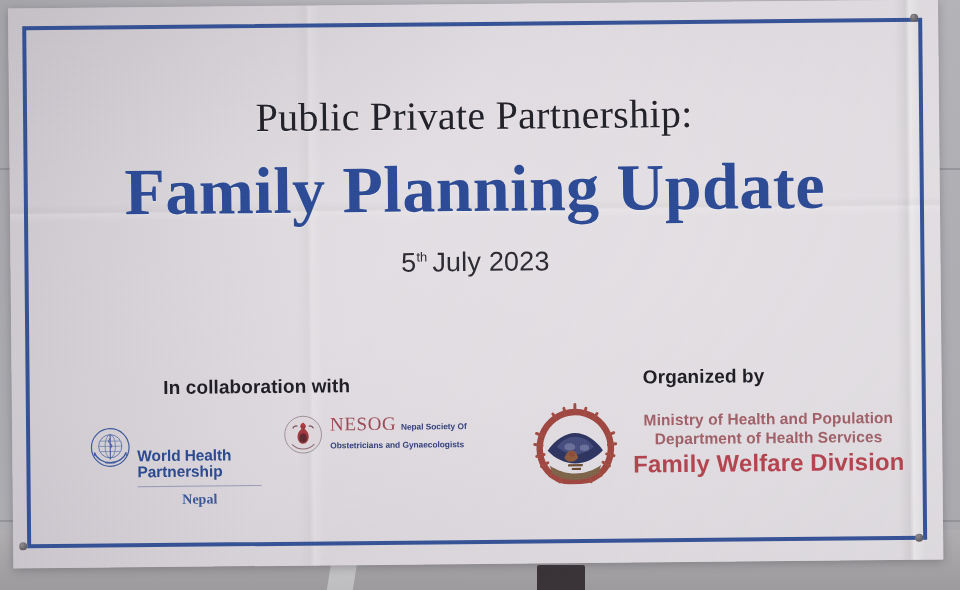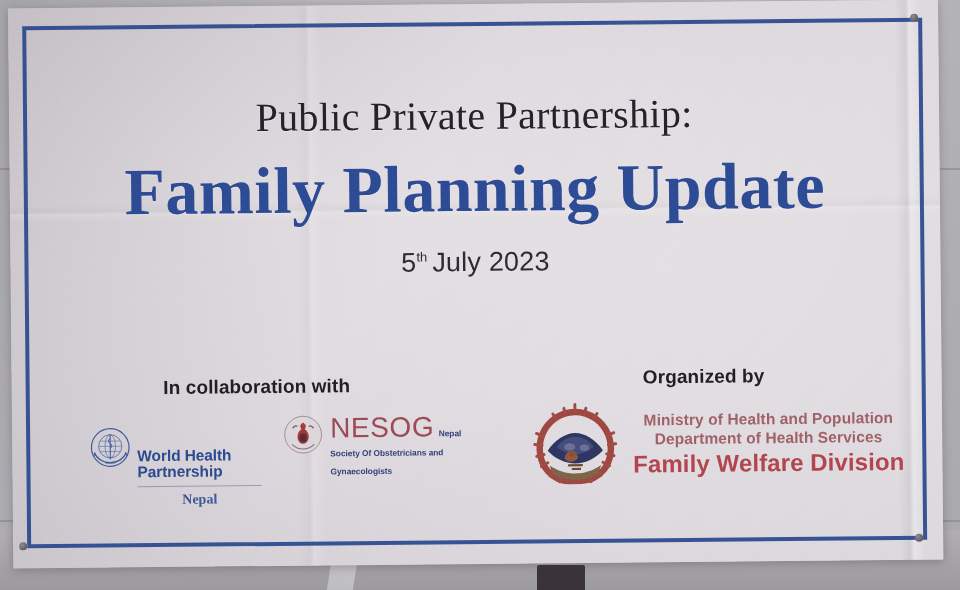--- a/index.html
+++ b/index.html
@@ -227,22 +227,22 @@
     font-family: "Liberation Serif", serif;
     font-size: 14px;
     font-weight: 700;
     color: #3a5694;
     width: 124px;
   }
 
   
   .nesog-lockup { display: flex; align-items: flex-start; gap: 7px; margin-top: 1px; }
   .nesog-name {
-    font-family: Liberation Sans, sans-serif;
-    font-size: 28px;
+    font-family: Liberation Serif, serif;
+    font-size: 19px;
     font-weight: 400;
     color: #9c4a55;
     letter-spacing: .6px;
     line-height: 1;
   }
   .nesog-sub {
     margin-top: 3px;
     font-size: 8.4px;
     font-weight: 700;
     line-height: 1.18;

